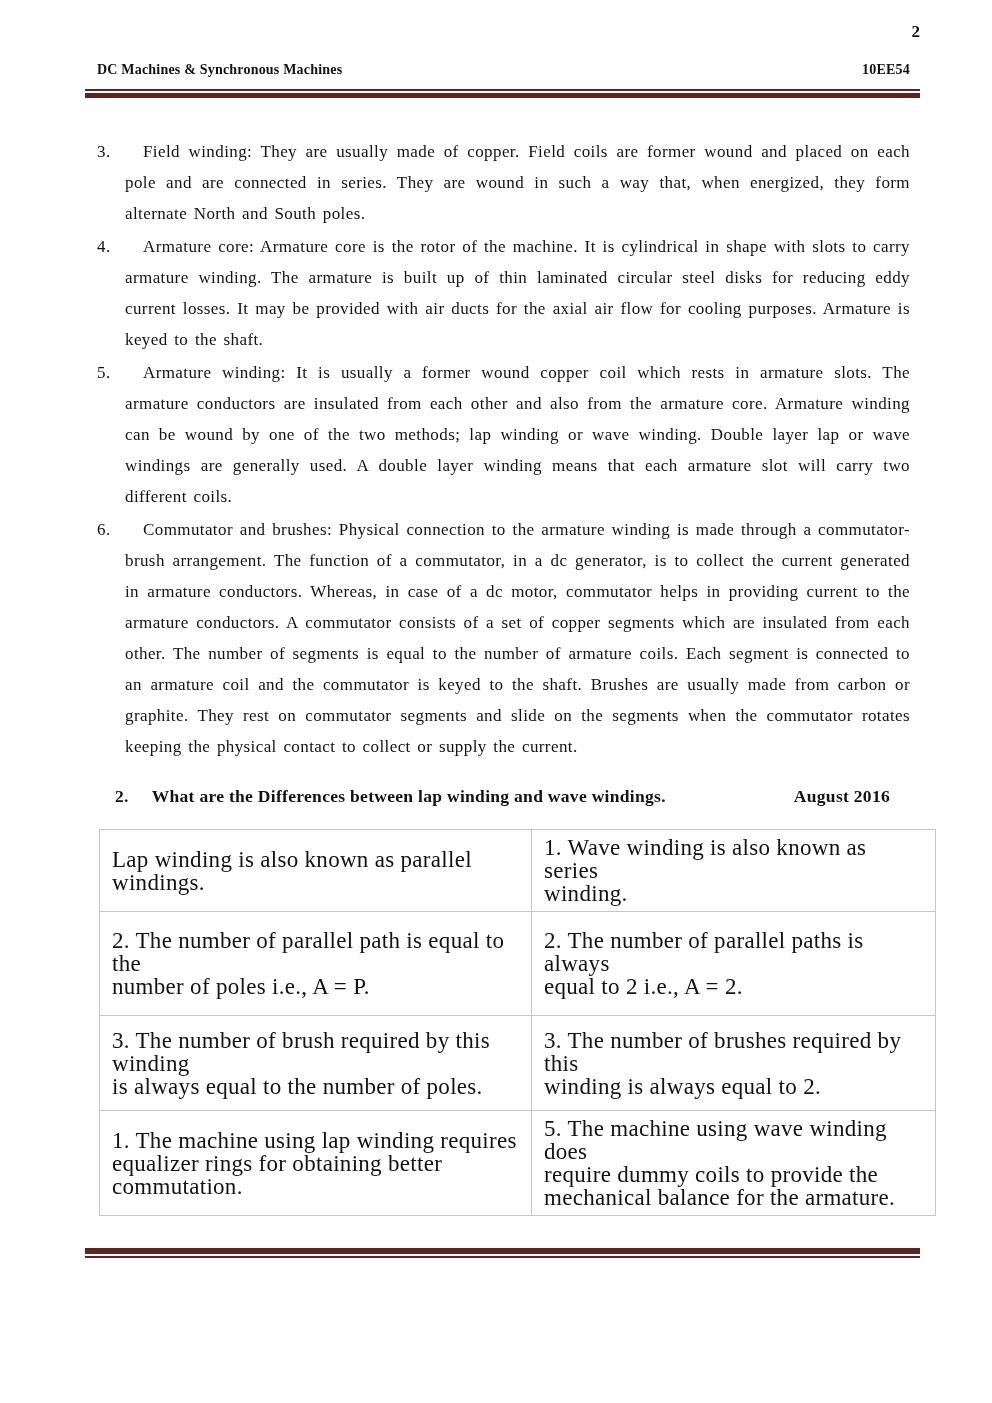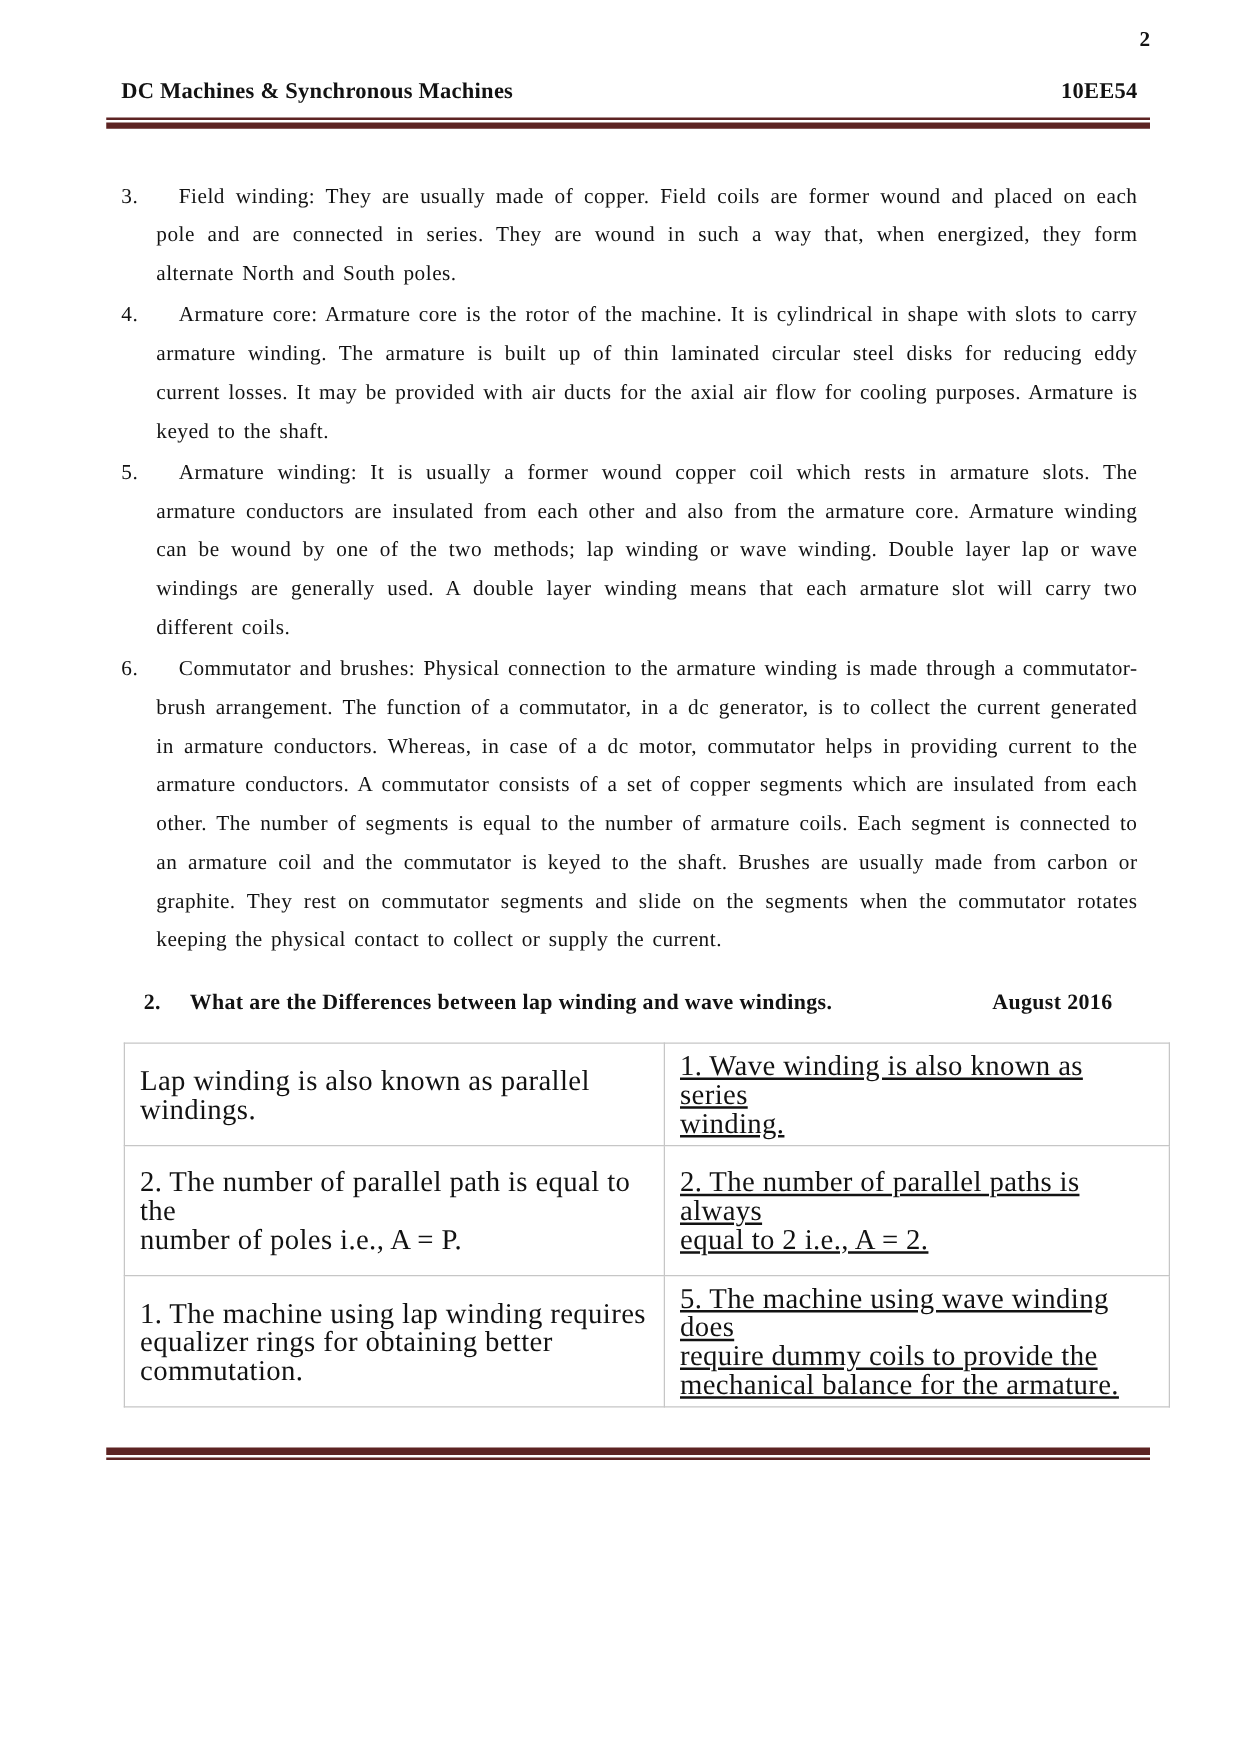--- a/index.html
+++ b/index.html
@@ -18,21 +18,21 @@
     margin-right:-10px;
     font-size:17px;
     font-weight:bold;
     line-height:24px;
   }
   .doc-header{
     display:flex;
     justify-content:space-between;
     align-items:baseline;
     margin-top:18px;
-    font-size:18px;
+    font-size:14px;
     font-weight:bold;
     letter-spacing:.2px;
   }
   .rule{margin-left:-12px;width:835px;}
   .rule-top{margin-top:11px;}
   .rule-bottom{margin-top:32px;}
   .rule .thin{height:2px;background:var(--rule,#5d2423);}
   .rule .thick{height:5px;background:var(--rule,#5d2423);}
   .rule-top .thin{margin-bottom:2px;}
   .rule-bottom .thick{height:6px;margin-bottom:2px;}
@@ -75,21 +75,21 @@
   table.cmp td{
     border:1px solid #c6c6c6;
     vertical-align:middle;
     padding:6px 10px 6px 12px;
     font-size:23px;
     line-height:23px;
     letter-spacing:.3px;
     white-space:pre-line;
   }
   td.col-left{width:409px;}
-  td.col-right{width:381px;text-decoration:underline;}
+  td.col-right{width:381px;}
   tr.r1{height:78px;}
   tr.r2{height:104px;}
   tr.r3{height:95px;}
   tr.r4{height:100px;}
 </style>
 </head>
 <body>
 
 <div class="page" style="--rule: #5d2423;">
 
@@ -137,20 +137,26 @@
 windings.</td>
         <td class="col-right">1. Wave winding is also known as series
 winding.</td>
       </tr>
       <tr class="r2">
         <td class="col-left">2. The number of parallel path is equal to the
 number  of poles i.e., A = P.</td>
         <td class="col-right">2. The number of parallel paths is always
 equal to 2 i.e., A = 2.</td>
       </tr>
+      <tr class="r3">
+        <td class="col-left">3. The number of brush required by this winding
+is always equal to the number of poles.</td>
+        <td class="col-right">3. The number of brushes required by this
+winding is always equal to 2.</td>
+      </tr>
       <tr class="r4">
         <td class="col-left">1. The machine using lap winding requires
 equalizer rings for obtaining better
 commutation.</td>
         <td class="col-right">5. The machine using wave winding does
 require dummy coils to provide the
 mechanical balance for the armature.</td>
       </tr>
     </tbody>
   </table>

